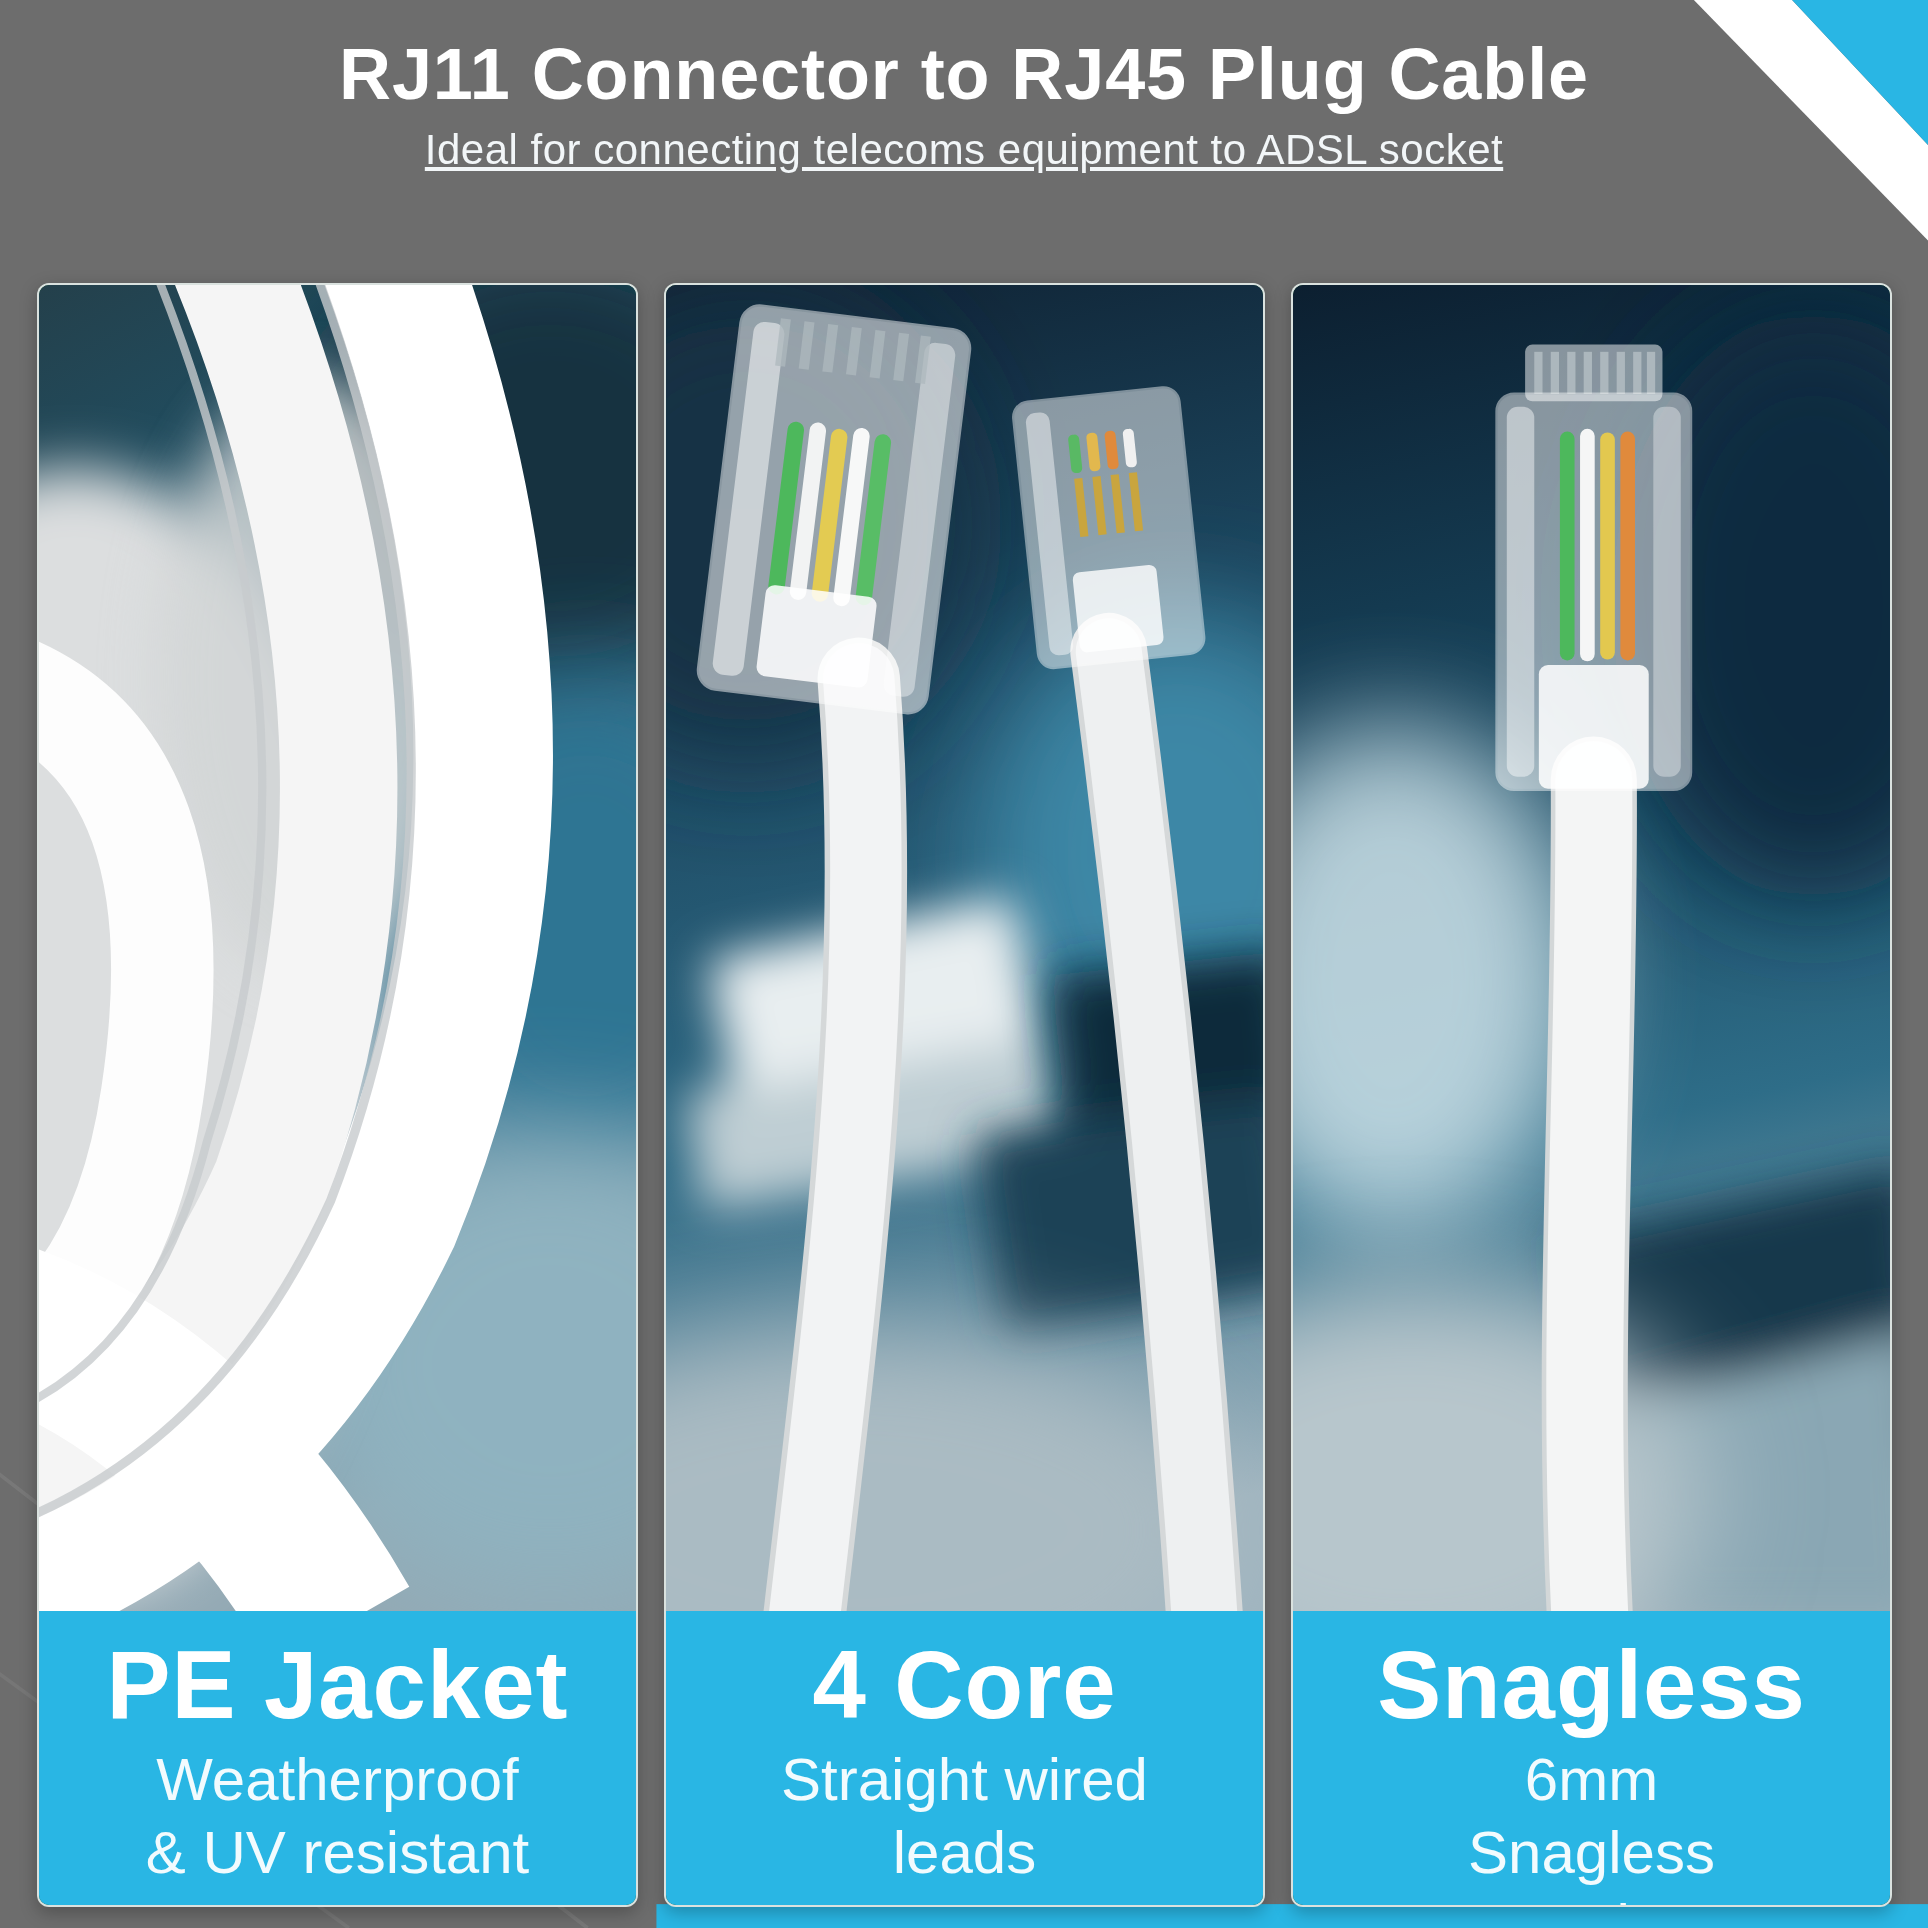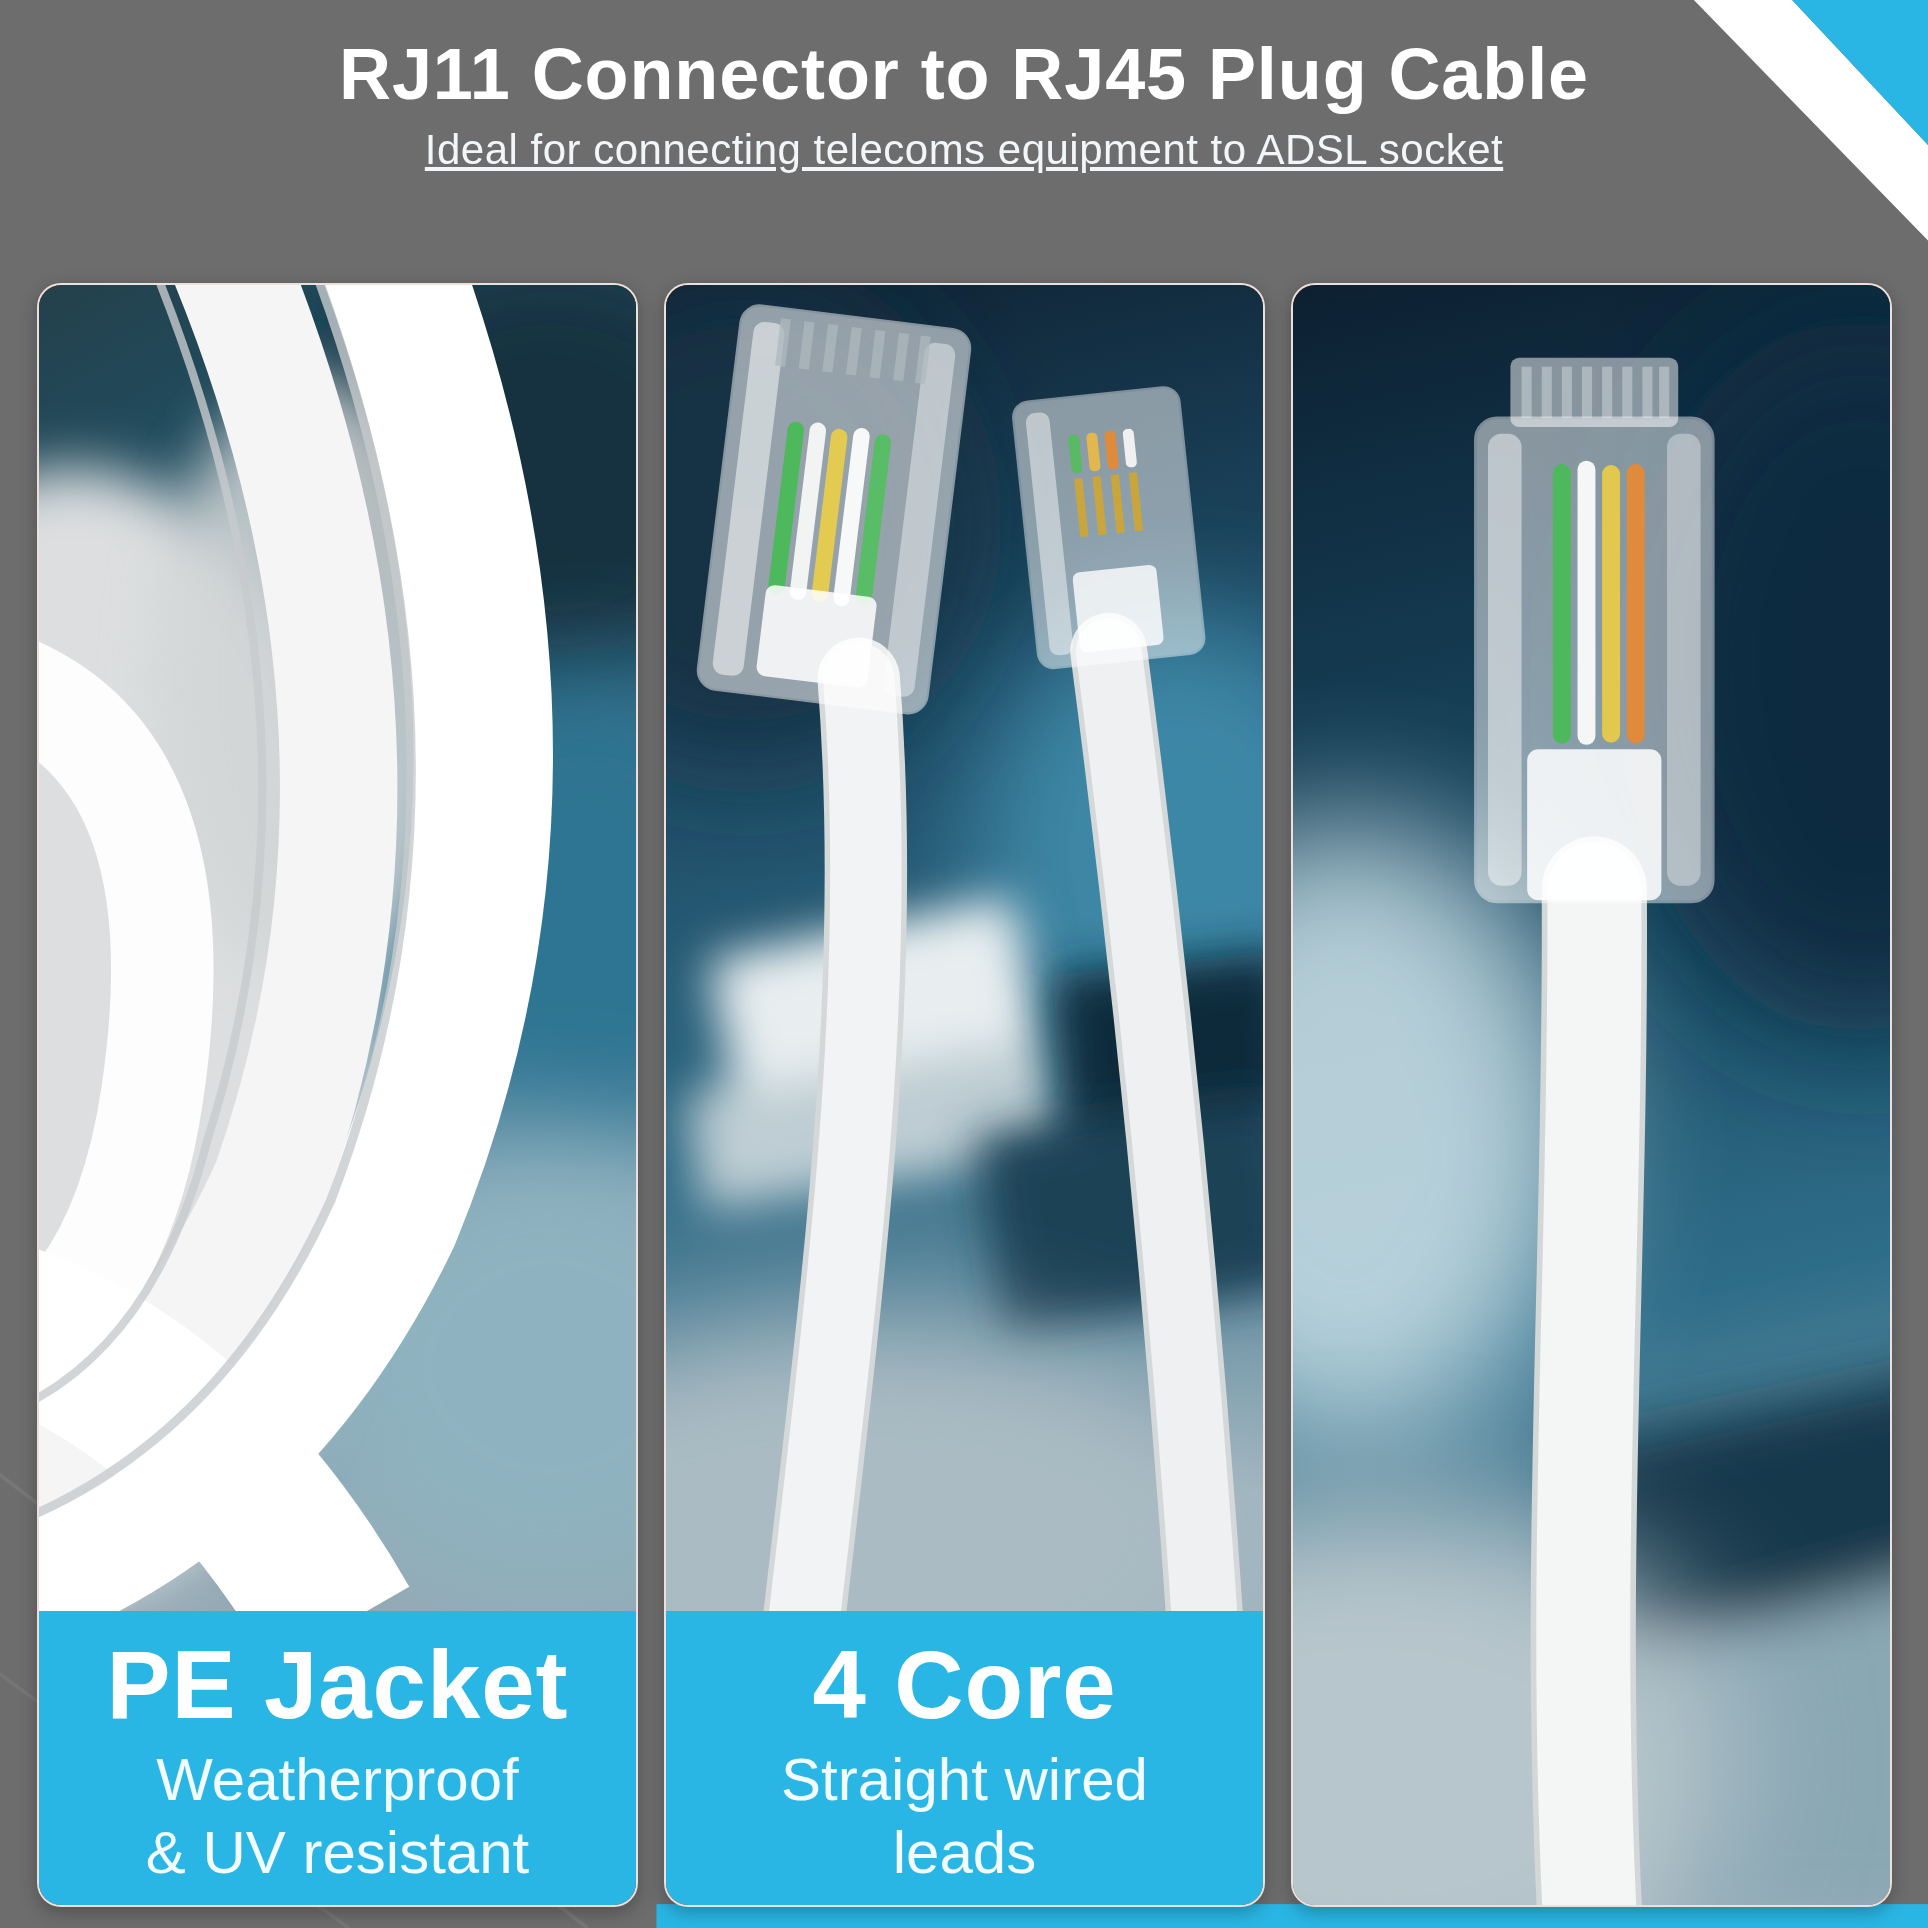--- a/index.html
+++ b/index.html
@@ -17,24 +17,24 @@
   }
   .subtitle{
     margin:13px 0 0 0;font-size:42px;font-weight:normal;color:#f2f6f8;letter-spacing:0.5px;text-decoration:underline;
   }
   .panels{
     position:absolute;top:283px;left:37px;width:1855px;height:1624px;
     display:flex;gap:26px;z-index:2;
   }
   .panel{
     flex:1;display:flex;flex-direction:column;
-    border-radius:24px;overflow:hidden;
+    border-radius:12px;overflow:hidden;
     border:2.8px solid rgba(240,242,243,.9);
     box-shadow:0 5.5px 16.5px rgba(0,0,0,.25);
-    background:#c2410c;
+    background:#14532d;
   }
   .photo{flex:1;position:relative;overflow:hidden;}
   .photo svg{display:block;width:100%;height:100%;}
   .caption{
     height:294px;flex:0 0 294px;background:#29b6e4;color:#ffffff;
     text-align:center;display:flex;flex-direction:column;align-items:center;
   }
   .caption h2{
     margin:24px 0 0 0;font-size:96px;font-weight:bold;line-height:1.05;letter-spacing:0.9px;
   }
@@ -230,16 +230,20 @@
           <rect x="10" y="68" width="30" height="404" rx="12" fill="#ffffff" opacity="0.45"></rect>
           <rect x="170" y="68" width="30" height="404" rx="12" fill="#ffffff" opacity="0.35"></rect>
           <rect x="68" y="95" width="16" height="250" rx="8" fill="#4db85c"></rect>
           <rect x="90" y="92" width="16" height="254" rx="8" fill="#f5f6f6"></rect>
           <rect x="112" y="96" width="16" height="248" rx="8" fill="#e3c84f"></rect>
           <rect x="134" y="95" width="16" height="250" rx="8" fill="#e08a3c"></rect>
           <rect x="45" y="350" width="120" height="135" rx="10" fill="#ffffff" opacity="0.85"></rect>
         </g>
       </svg>
     </div>
+    <div class="caption">
+      <h2>Snagless</h2>
+      <p>6mm Snagless Ends</p>
+    </div>
   </section>
 
 </main>
 
 
 </body></html>

